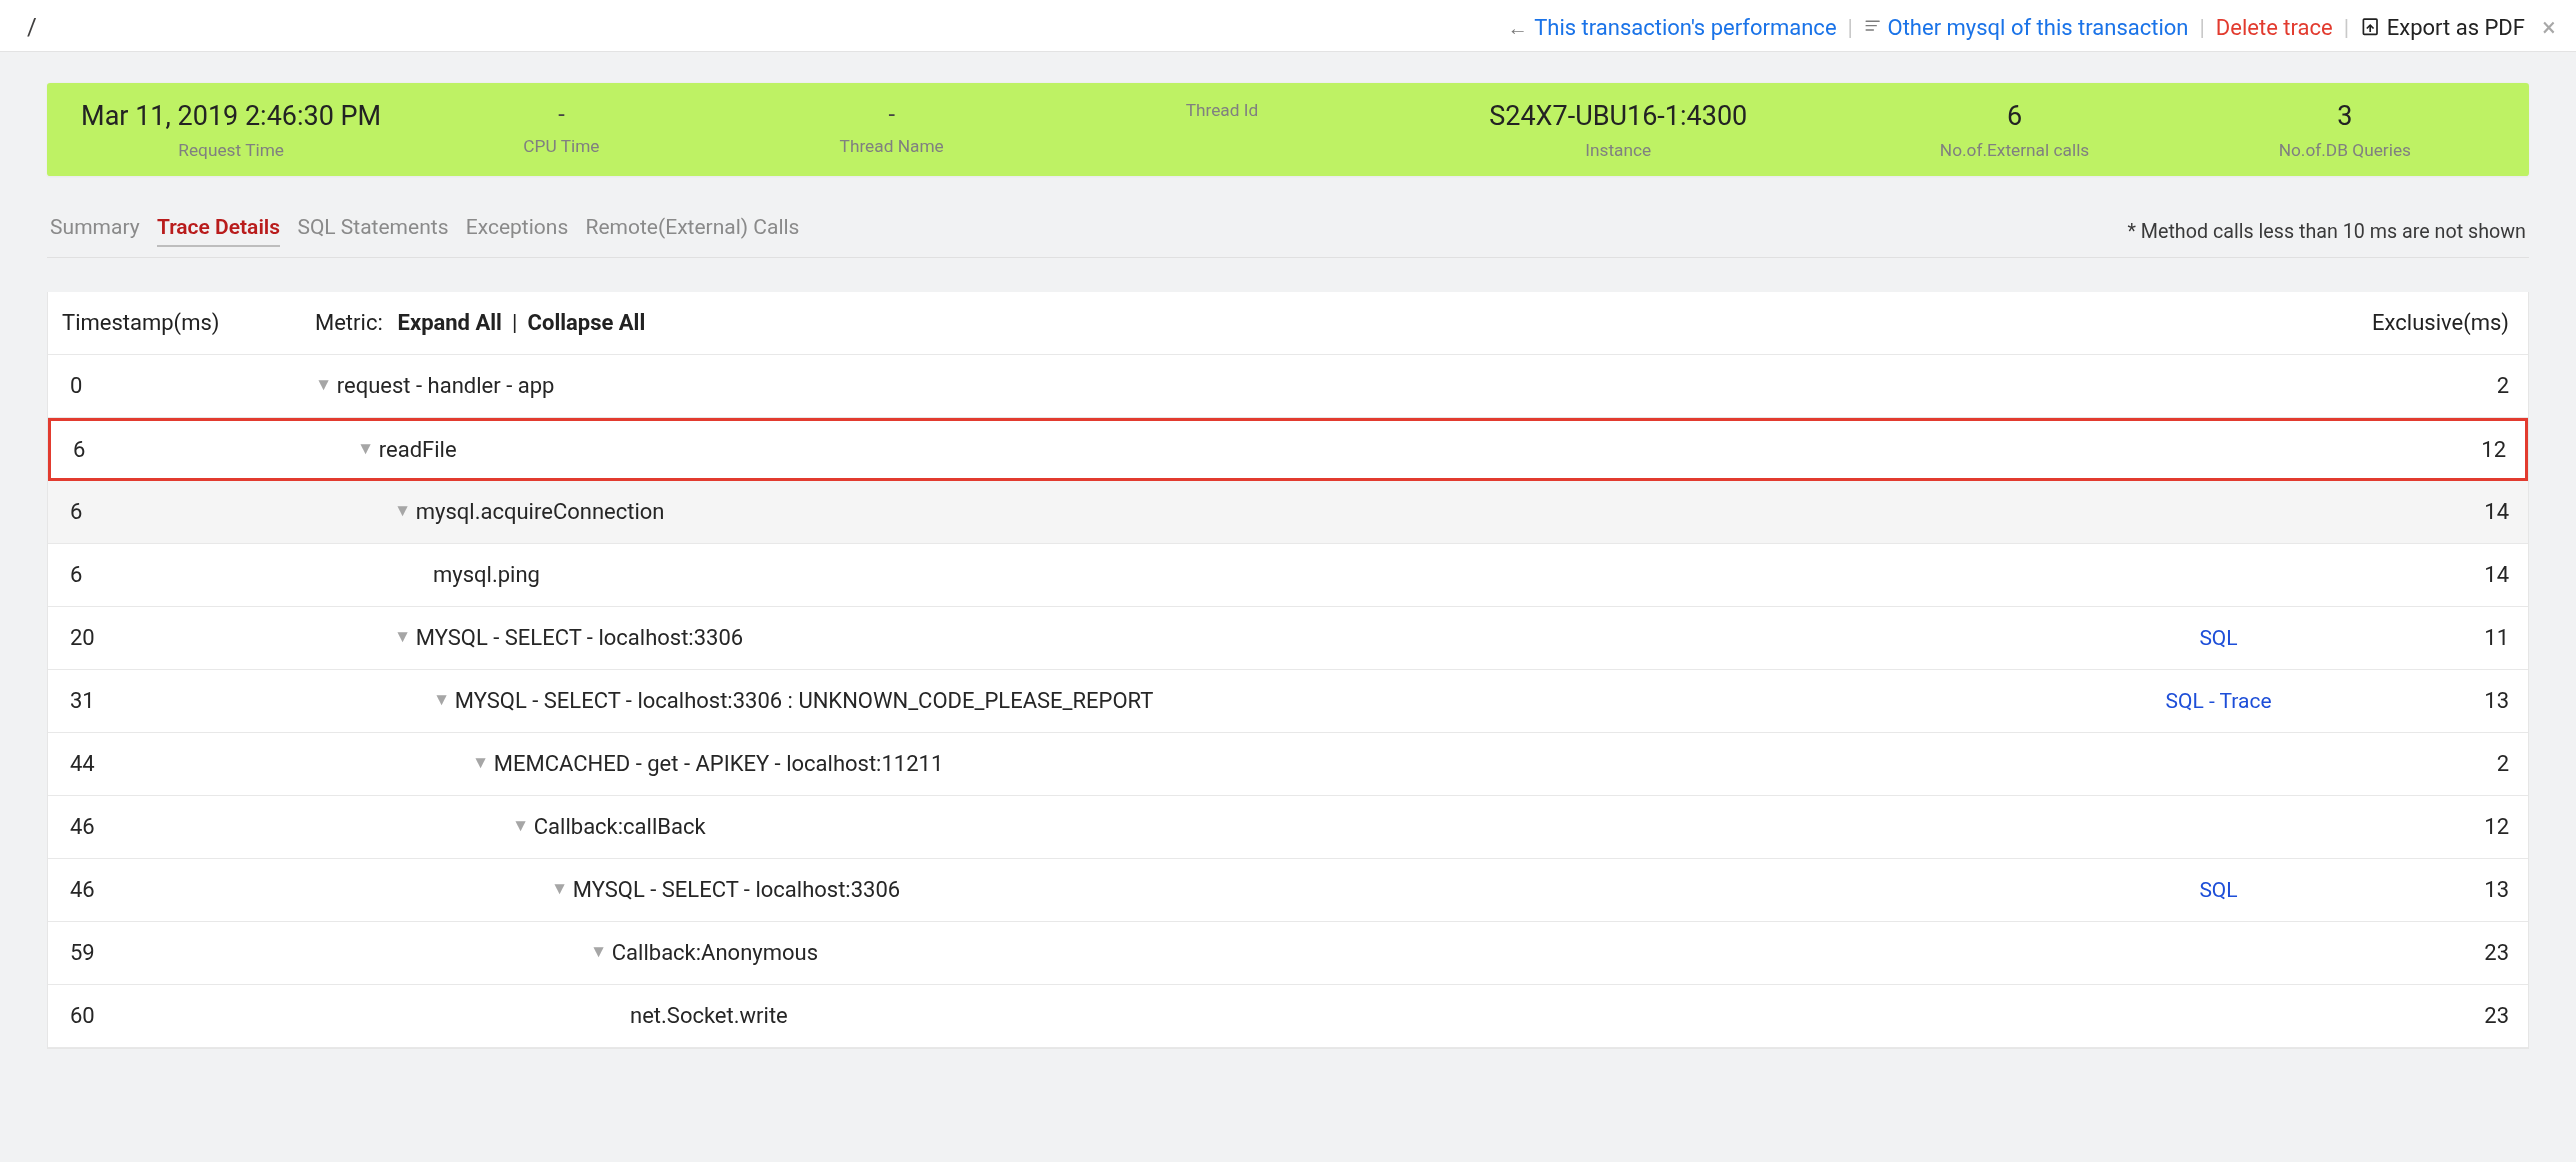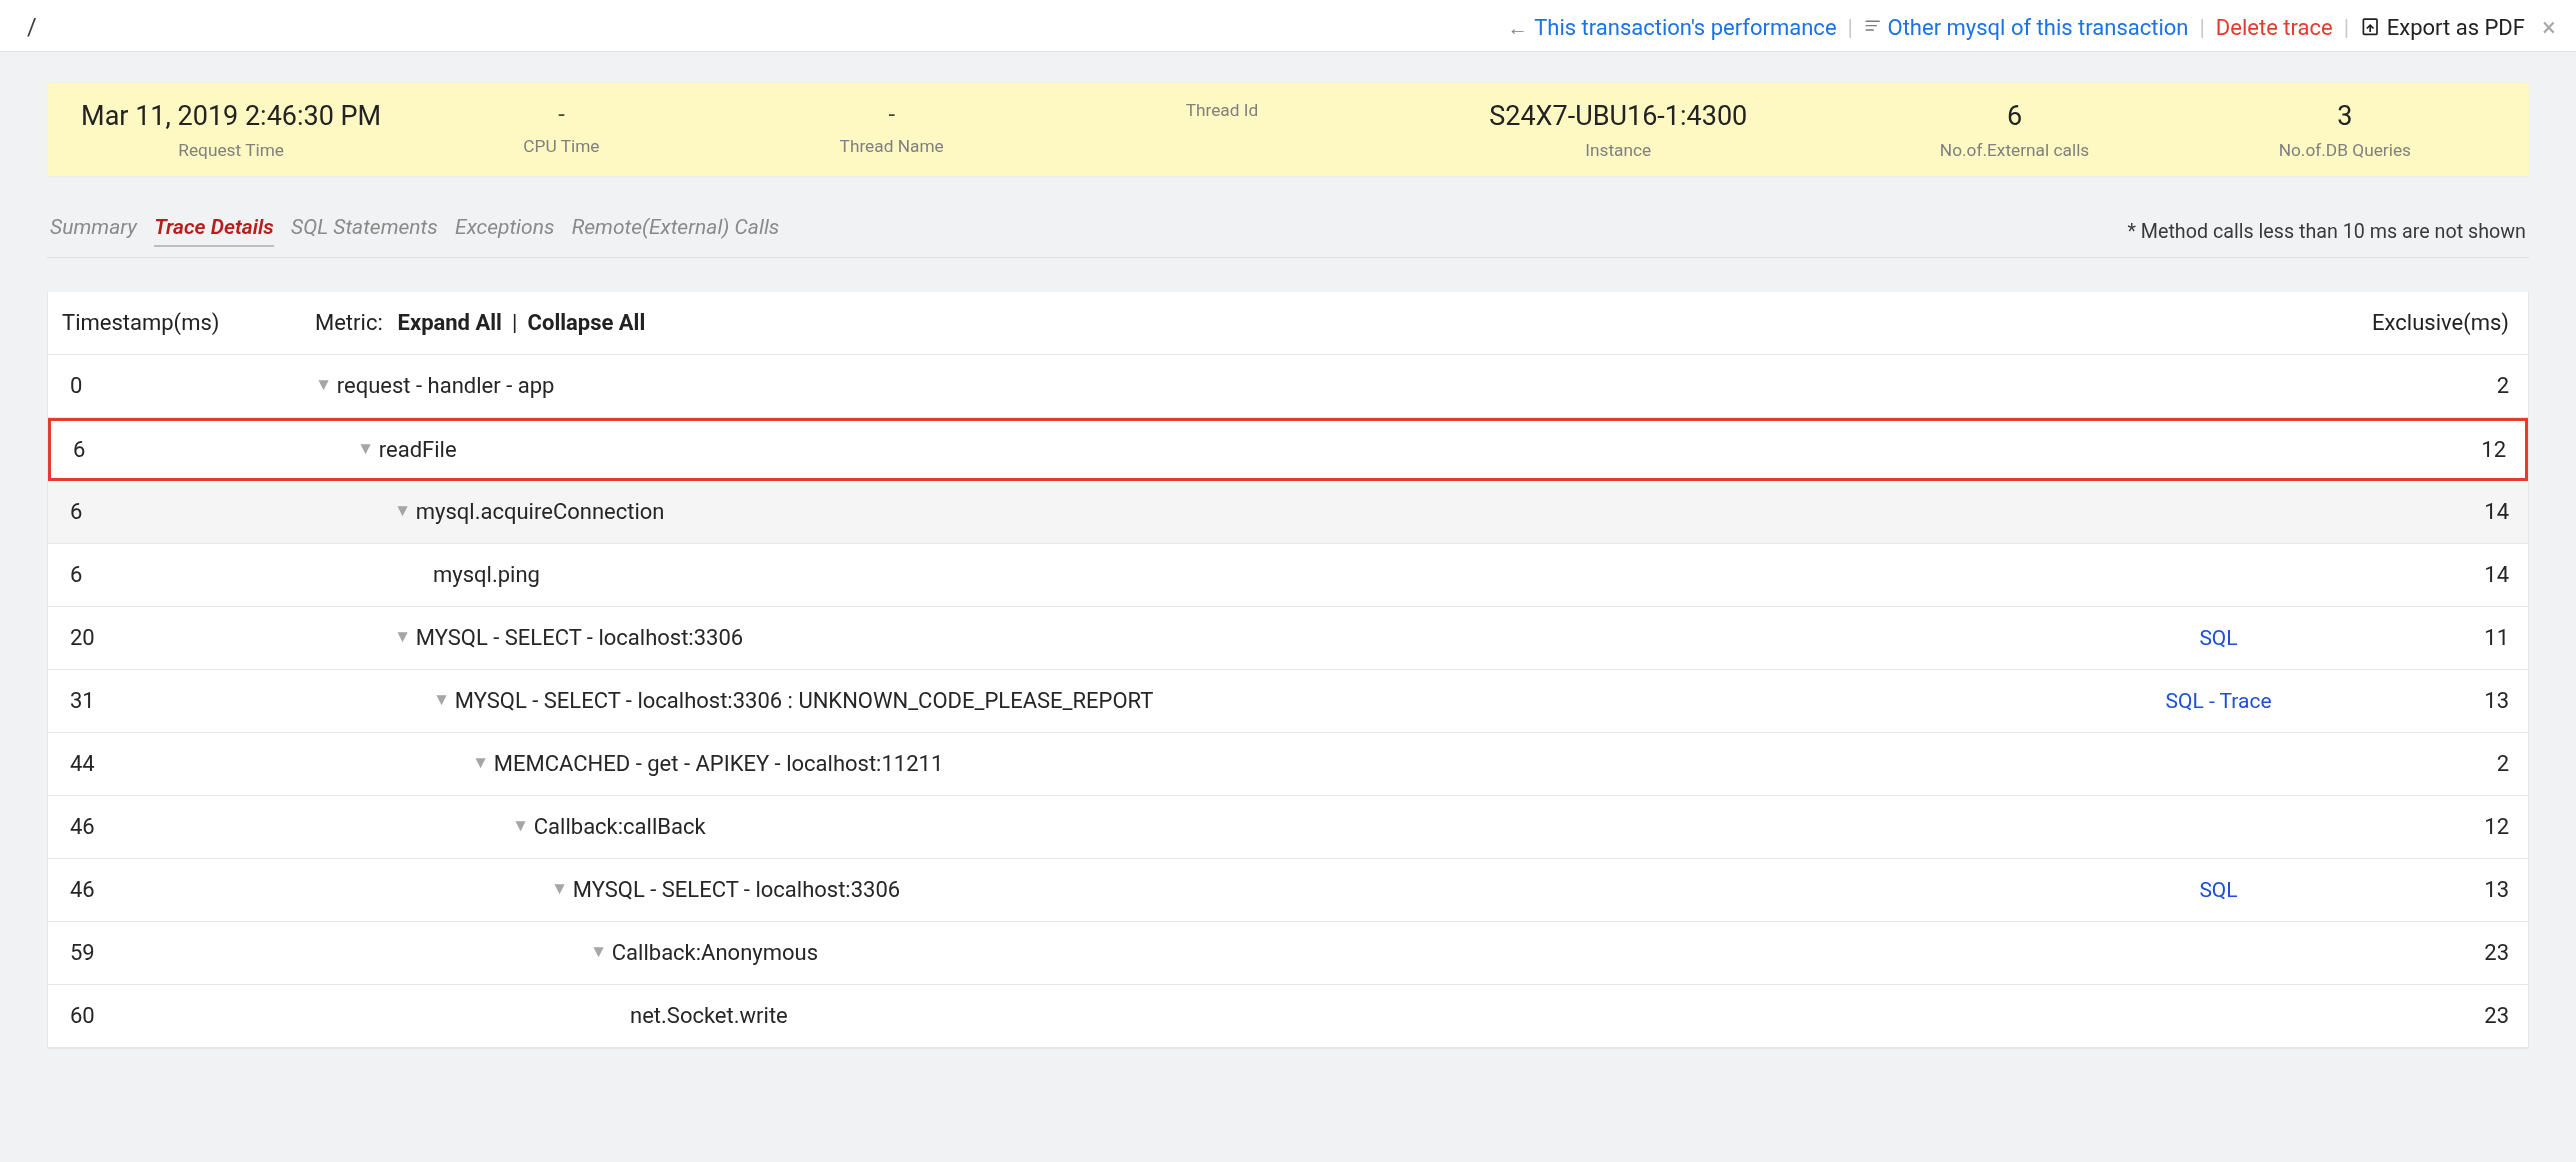--- a/index.html
+++ b/index.html
@@ -22,41 +22,41 @@
   .top-bar .right { display: flex; align-items: center; gap: 11px; }
   .top-bar .iconbtn { display: inline-flex; align-items: center; gap: 6.3px; cursor: pointer; }
   .top-bar .link-blue { color: #1a73e8; }
   .top-bar .link-red  { color: #e23b2f; }
   .top-bar .link-dark { color: #222; }
   .sep { color: #c9c9c9; }
   .close-x { color: #a8a8a8; font-size: 25px; padding-left: 6.3px; cursor: pointer; }
 
   .content { padding: 31px 47px 31px 47px; }
   .summary-card {
-    background: #fef9c3;
+    background: #bef264;
     border-radius: 3.1px;
     box-shadow: 0 0.8px 2.4px rgba(0,0,0,.04);
     display: flex;
     padding: 17.3px 19px 15.7px;
   }
   .summary-card .cell { flex:1; text-align:center; }
   .summary-card .val  { font-size: 27px; color: #232323; }
   .summary-card .lbl  { font-size: 17.3px; color: #808080; margin-top: 7.9px; }
   .summary-card .dash { font-size: 23.6px; color: #444; }
 
   .tabs-row {
     display: flex;
     align-items: center;
     justify-content: space-between;
     margin-top: 39px;
     border-bottom: 0.8px solid #e0e0e0;
     padding: 0 3.1px 9.4px 3.1px;
     font-size: 21px;
   }
-  .tabs { display:flex; gap: 17.3px; font-style: italic; }
+  .tabs { display:flex; gap: 17.3px; }
   .tab { color: #8a8a8a; cursor:pointer; padding-bottom: 6.3px; }
   .tab.active { color: #b91c1c; font-weight: 600; border-bottom: 2.4px solid #bdbdbd; }
   .tabs-note { color: #3a3a3a; font-size: 19.7px; }
 
   .table-wrap { background:#fff; border:0.8px solid #e6e6e6; border-top:none; }
   .hdr-row, .data-row {
     display:grid;
     grid-template-columns: 267px 1fr 267px 157px;
     align-items:center;
     min-height: 63px;

